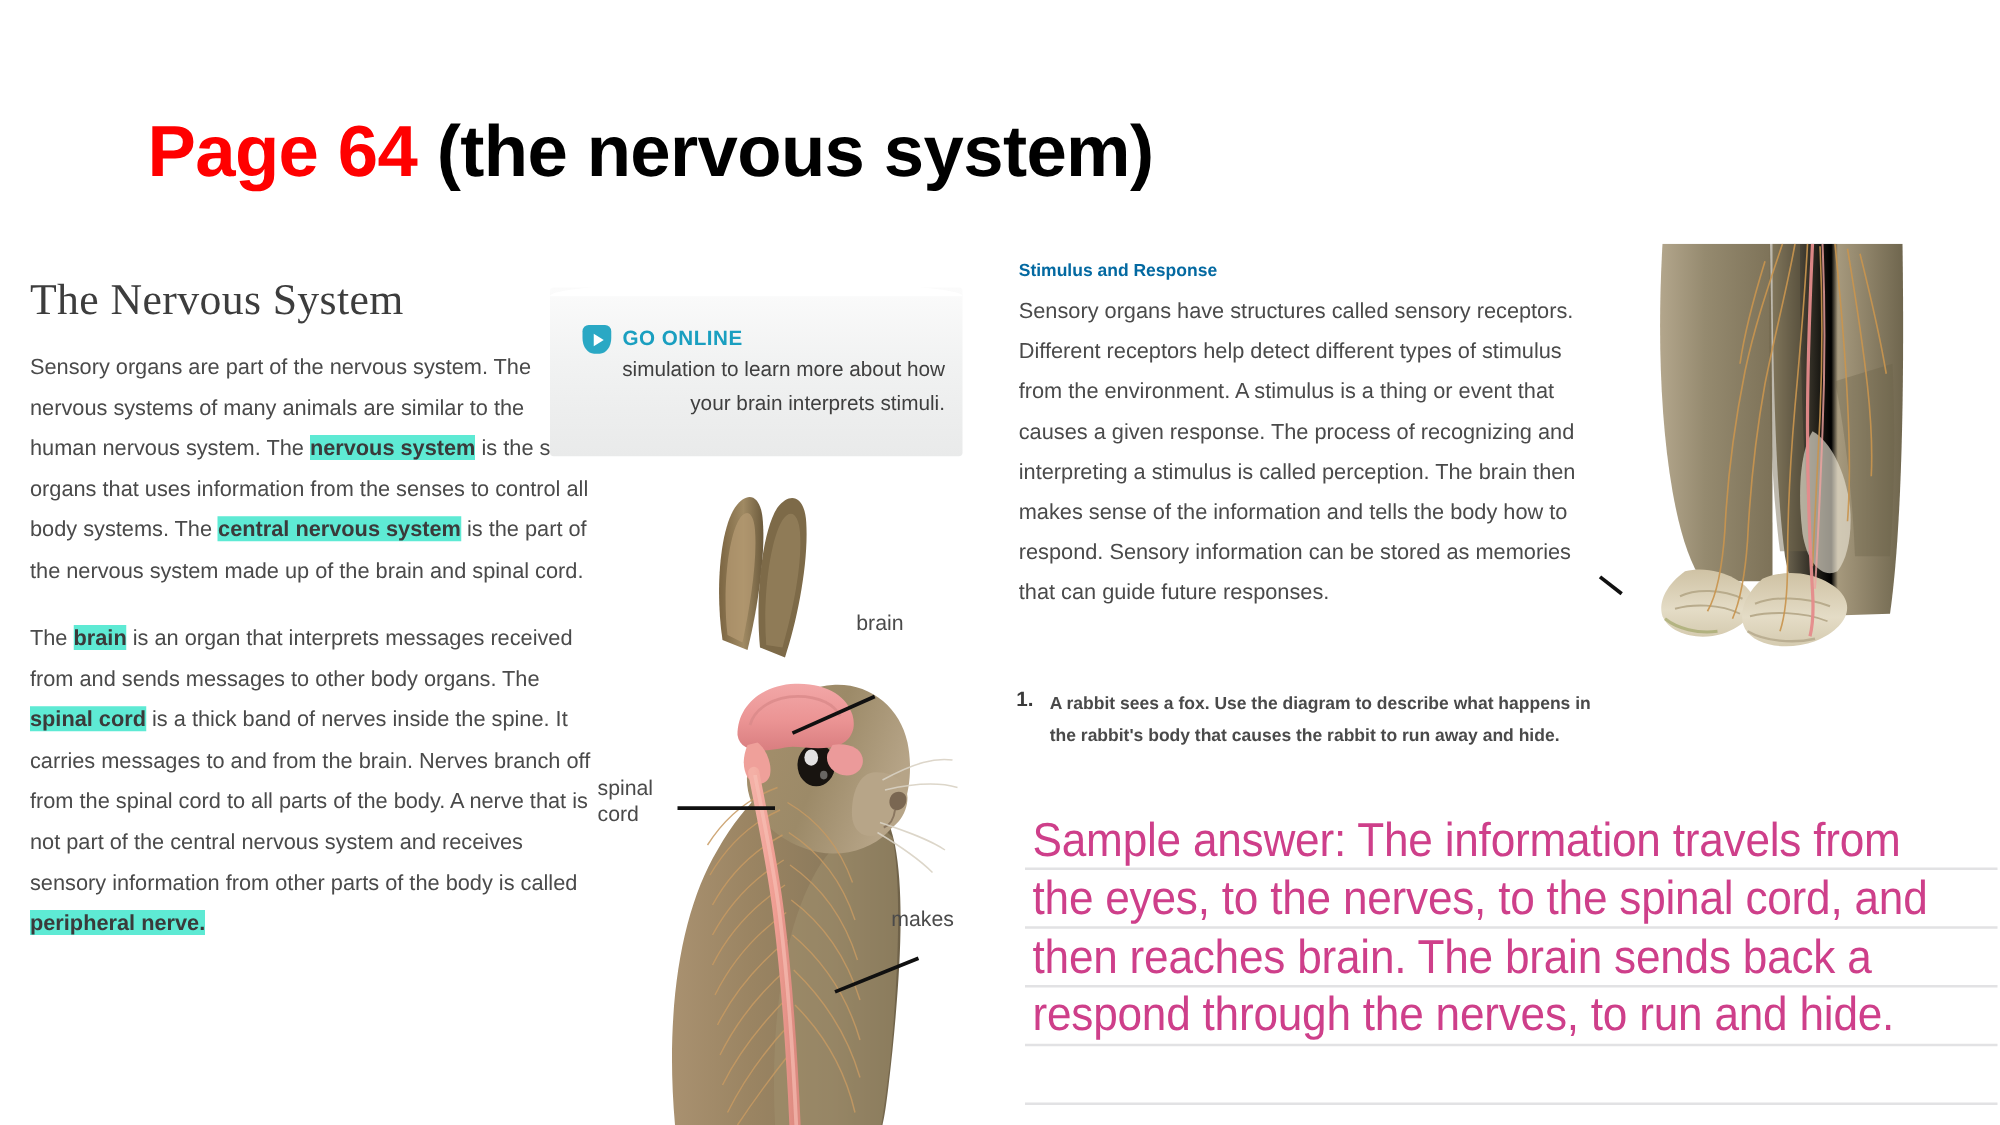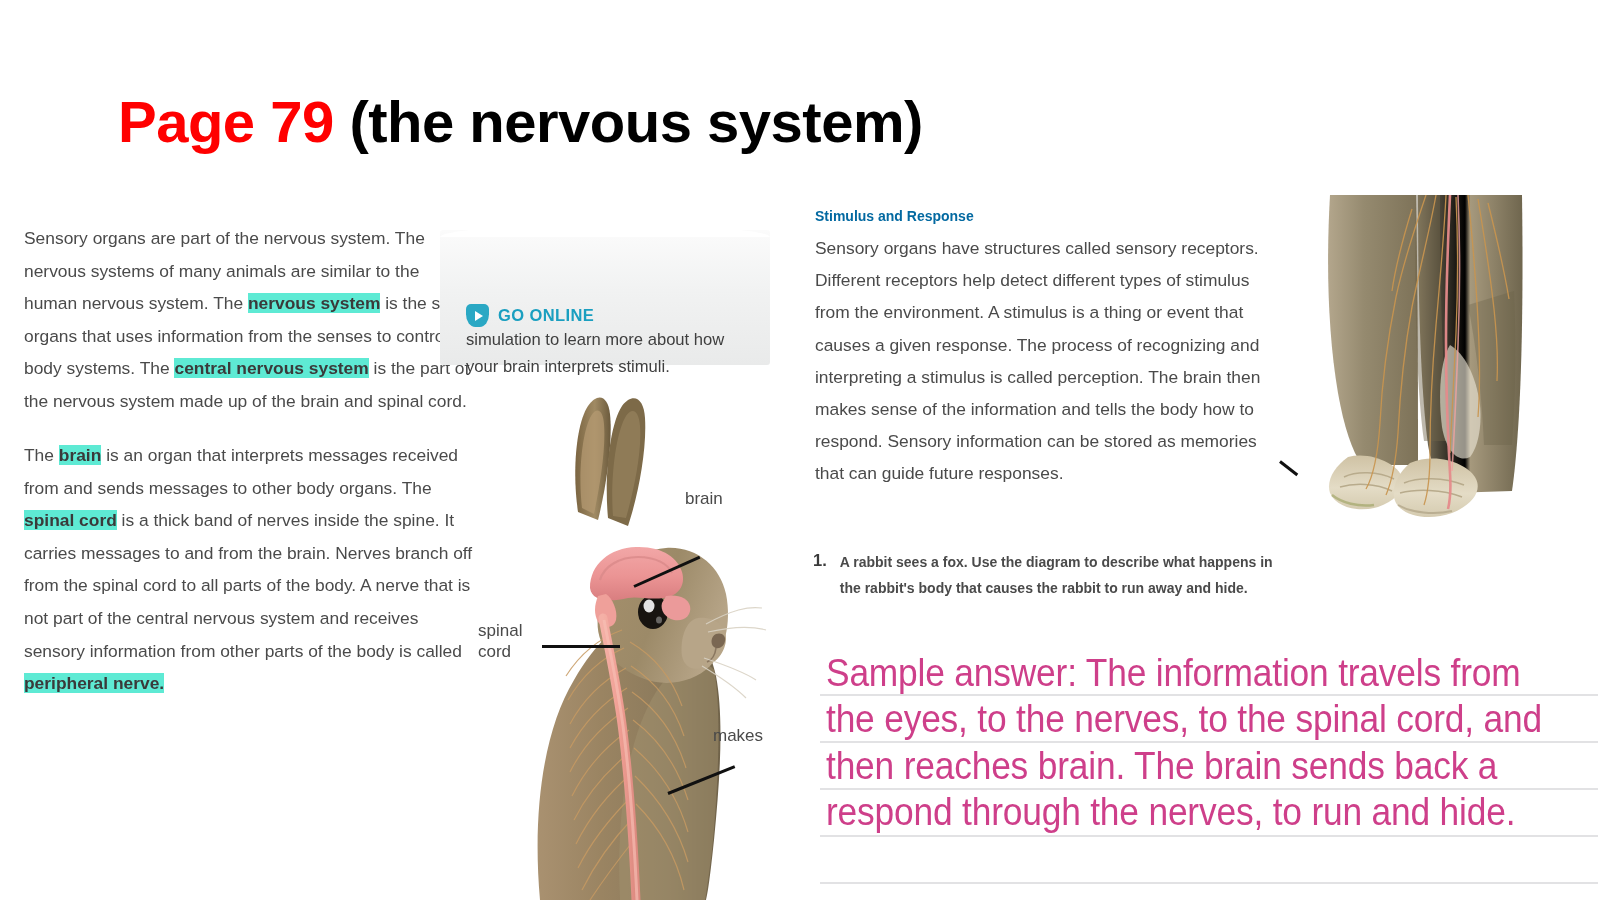--- a/index.html
+++ b/index.html
@@ -48,35 +48,35 @@
     position:absolute; left:440px; top:40px;
     width:330px; height:135px;
     background:linear-gradient(180deg,#fbfbfb 0%,#f1f2f2 45%,#e9eaea 100%);
     border-radius:3px;
   }
   #go-online-box:before{
     content:""; position:absolute; left:0; top:-5px; width:100%; height:12px;
     background:#ffffff;
     border-radius:50% 50% 0 0 / 100% 100% 0 0;
   }
-  #go-online-inner{ position:absolute; left:26px; top:30px; right:14px;margin-top:44px; }
+  #go-online-inner{ position:absolute; left:26px; top:30px; right:14px; }
   #go-line1{ display:flex; align-items:center; gap:9px; }
   #go-badge{
     width:23px;height:23px;flex:0 0 23px;position:relative;
     background:#2AA8C4;
     border-radius:5px 5px 40% 40%/5px 5px 55% 55%;
     display:flex;align-items:center;justify-content:center;
   }
   #go-badge .tri{
     width:0;height:0;border-left:8px solid #ffffff;
     border-top:5.5px solid transparent;border-bottom:5.5px solid transparent;
     margin-left:2px;
   }
   #go-label{ color:#1A9FC0; font-weight:bold; font-size:16.5px; letter-spacing:0.4px;}
-  #go-text{ font-size:16.6px; color:#3f3f3f; line-height:1.62; margin-top:0;}
+  #go-text{ font-size:16.6px; color:#3f3f3f; line-height:1.62; margin-top:0;text-align:right;}
   #go-line1-text{ font-size:16.6px;color:#3f3f3f;margin-left:7px;}
 
   
   #rabbit-figure{ position:absolute; left:470px; top:190px; width:330px; height:520px; }
   #rabbit-svg{ position:absolute; left:0; top:0; }
   .diagram-label{
     position:absolute; font-size:17px; color:#4a4a4a; line-height:1.25;
     white-space:pre-line;
   }
   #label-brain{ left:215px; top:108px; }
@@ -107,26 +107,27 @@
     transform:scaleX(0.93); transform-origin:left top;
   }
 
   
   #legs-figure{ position:absolute; left:1300px; top:5px; width:290px; height:330px; }
 </style>
 </head>
 <body>
 
 <div id="slide-title">
-  <span class="pg">Page 79</span><span class="sub"> (the nervous system)</span>
+  <span class="pg">Page 64</span><span class="sub"> (the nervous system)</span>
 </div>
 
 <div id="book-page">
 
   <div id="left-col">
+    <h1 id="left-heading">The Nervous System</h1>
 
     <p class="body-p"><span>Sensory organs are part of the nervous system. The nervous systems of many animals are similar to the human nervous system. The </span><span class="hl">nervous system</span><span> is the set of organs that uses information from the senses to control all body systems. The </span><span class="hl">central nervous system</span><span> is the part of the nervous system made up of the brain and spinal cord.</span></p>
 
     <p class="body-p"><span>The </span><span class="hl">brain</span><span> is an organ that interprets messages received from and sends messages to other body organs. The </span><span class="hl">spinal cord</span><span> is a thick band of nerves inside the spine. It carries messages to and from the brain. Nerves branch off from the spinal cord to all parts of the body. A nerve that is not part of the central nervous system and receives sensory information from other parts of the body is called </span><span class="hl">peripheral nerve.</span></p>
   </div>
 
   <div id="go-online-box">
     <div id="go-online-inner">
       <div id="go-line1">
         <span id="go-badge">

